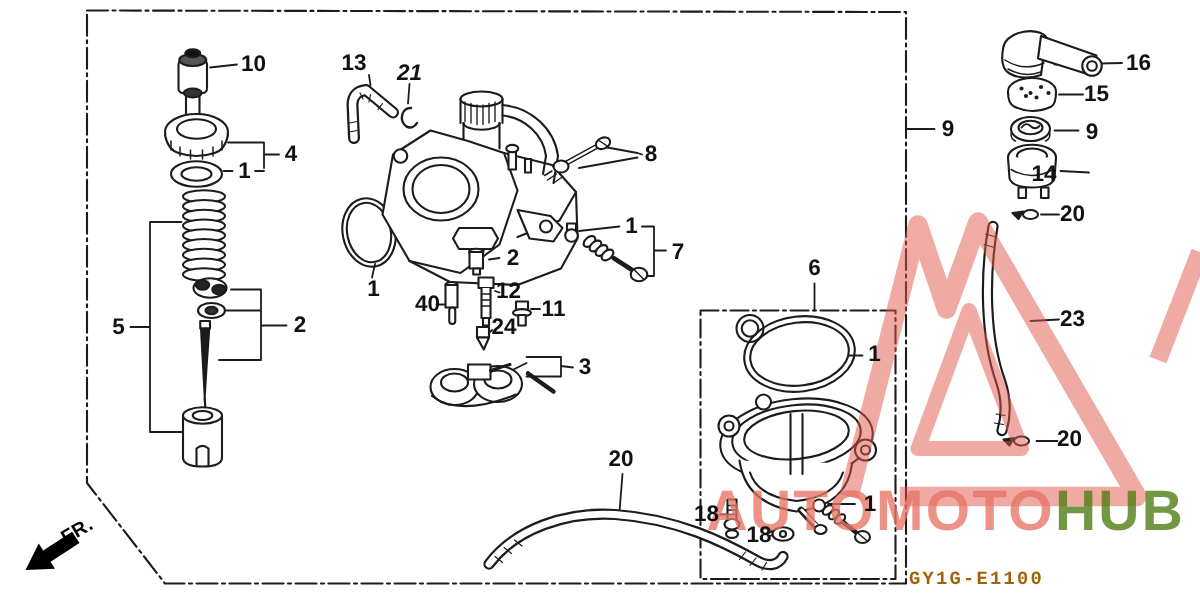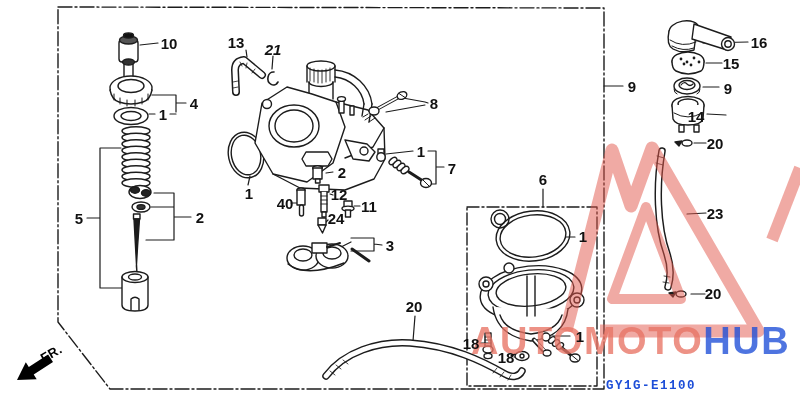--- a/index.html
+++ b/index.html
@@ -3,28 +3,28 @@
 <meta charset="utf-8">
 <style>
   html,body{margin:0;padding:0;background:#fff;}
   .stage{position:relative;width:800px;height:403px;background:#fff;overflow:hidden;
          font-family:"Liberation Sans",sans-serif;}
   .stage svg{position:absolute;left:0;top:0;}
   .callout-layer{position:absolute;left:0;top:0;width:680px;height:403px;pointer-events:none;}
   .callout{position:absolute;transform:translate(-50%,-50%);
            font:700 15px "Liberation Sans",sans-serif;color:#111;white-space:nowrap;}
   .diagram-code{position:absolute;left:606px;top:379px;
-           font:700 12.5px "Liberation Mono",monospace;letter-spacing:1.5px;color:#1d4ed8;}
+           font:700 12.5px "Liberation Mono",monospace;letter-spacing:1.5px;color:#a16207;}
   .fr-label{position:absolute;left:40px;top:346px;transform:rotate(-30deg);
            font:700 13px "Liberation Sans",sans-serif;color:#000;letter-spacing:.5px;}
   .watermark-text{position:absolute;left:471px;top:322px;opacity:.78;
            font:700 38px "Liberation Sans",sans-serif;letter-spacing:1.5px;line-height:1;
            white-space:nowrap;}
   .wm-main{color:#e87465;}
-  .wm-accent{color:#1d4ed8;}
+  .wm-accent{color:#4d7c0f;}
 </style>
 </head>
 <body>
 
 <div class="stage">
 
   <svg width="800" height="403" viewBox="0 0 800 403">
     <g stroke="#1c1c1c" stroke-width="1.4" fill="none" stroke-linecap="round" stroke-linejoin="round">
 
       <path d="M58,7 L604,8 L604,389 L110,389 L58,322 Z" stroke-dasharray="14 3 2 3"></path>

